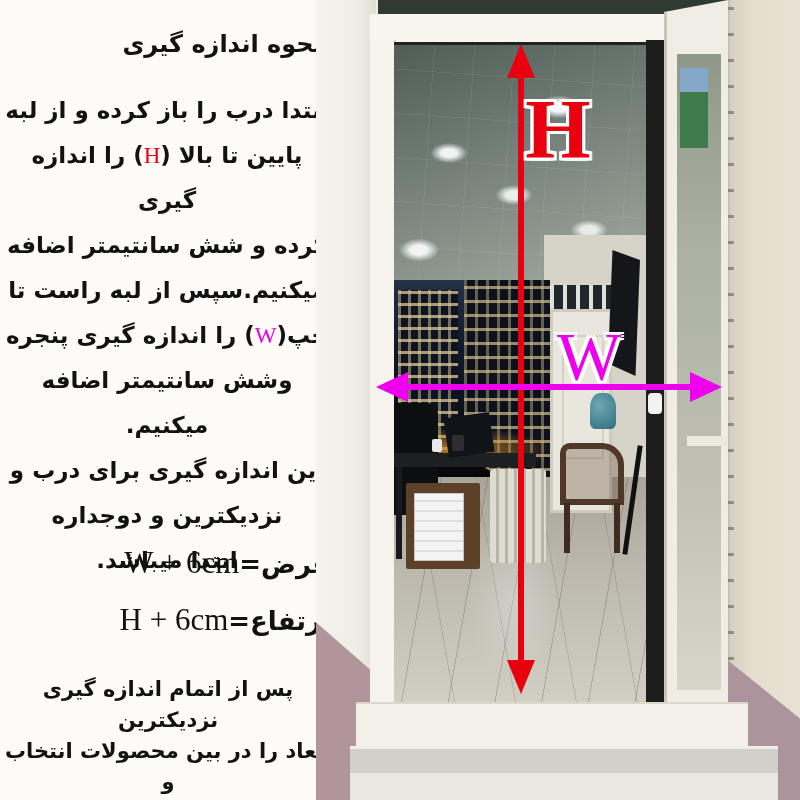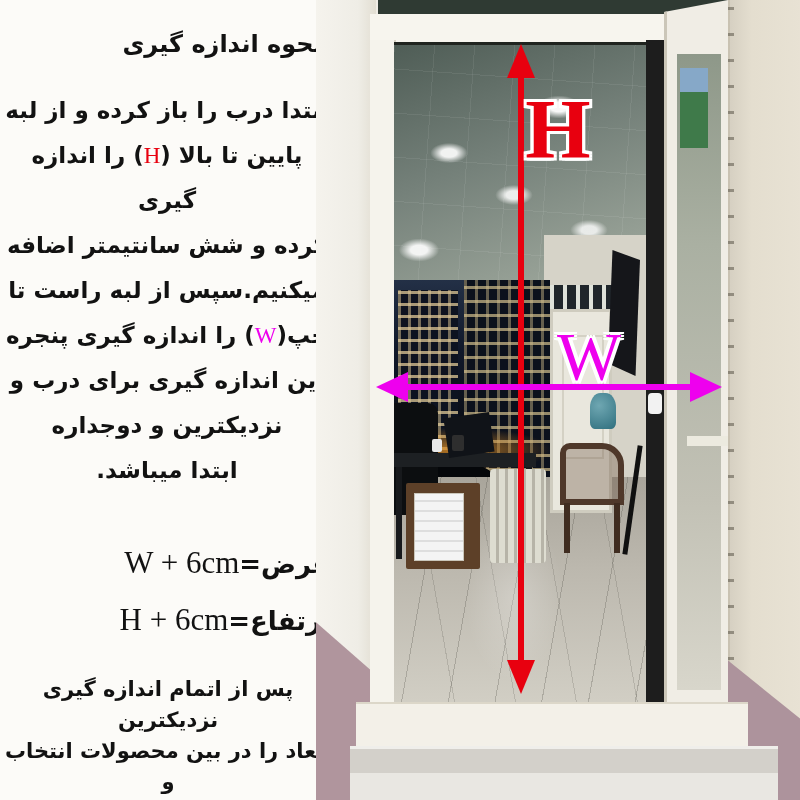--- a/index.html
+++ b/index.html
@@ -146,20 +146,21 @@
 <div class="canvas">
 
   <div class="abs title">نحوه اندازه گیری</div>
 
   <div class="abs body-text">
     <div><span>ابتدا درب را باز کرده و از لبه</span></div>
     <div><span>پایین تا بالا (</span><span class="latin-red">H</span><span>) را اندازه گیری</span></div>
     <div><span>کرده و شش سانتیمتر اضافه</span></div>
     <div><span>میکنیم.سپس از لبه راست تا</span></div>
     <div><span>چپ(</span><span class="latin-mag">W</span><span>) را اندازه گیری پنجره</span></div>
+    <div><span>وشش سانتیمتر اضافه میکنیم.</span></div>
     <div><span>این اندازه گیری برای درب و</span></div>
     <div><span>نزدیکترین و دوجداره</span></div>
     <div><span>ابتدا میباشد.</span></div>
   </div>
 
   <div class="abs formula f1">
     <span class="f-label">عرض</span><span class="f-eq">=</span><span class="f-expr" dir="ltr">W + 6cm</span>
   </div>
   <div class="abs formula f2">
     <span class="f-label">ارتفاع</span><span class="f-eq">=</span><span class="f-expr" dir="ltr">H + 6cm</span>

